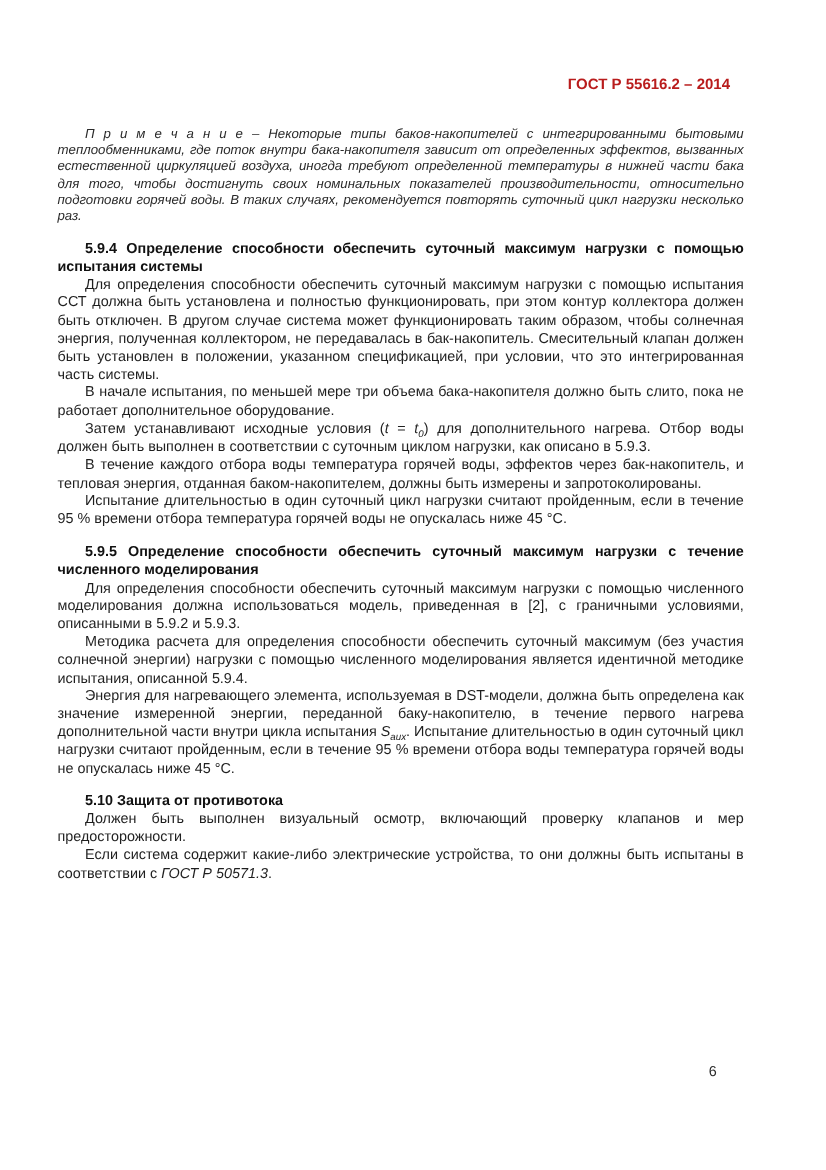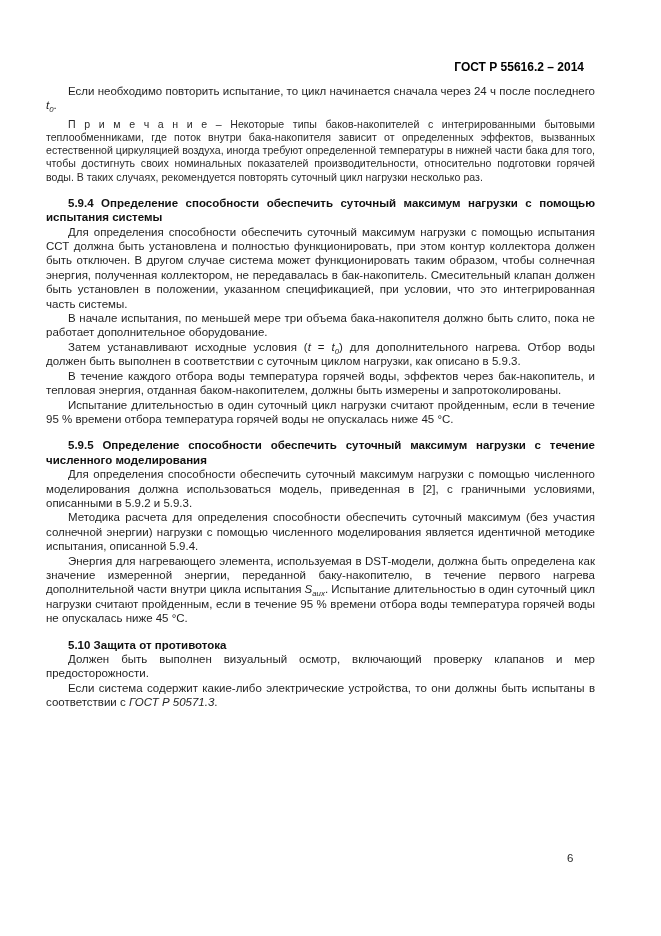--- a/index.html
+++ b/index.html
@@ -14,42 +14,43 @@
     font-family: "Liberation Sans", sans-serif;
     color: #1f1f1f;
     overflow: hidden;
   }
   .doc-header {
     position: absolute;
     top: 60px;
     right: 77px;
     font-size: 12px;
     font-weight: bold;
-    color: #000000;
+    color: #b91c1c;
     white-space: nowrap;
   }
   .content {
     position: absolute;
     left: 46px;
     top: 84px;
     width: 549px;
   }
   .content p {
     margin: 0;
     font-size: 11.5px;
     line-height: 14.4px;
     text-align: justify;
     text-indent: 22px;
     color: #1f1f1f;
   }
   .content p.note {
     font-size: 10.6px;
     line-height: 13.2px;
-    margin-top: 5px;
+    margin-top: 17px;
     color: #2a2a2a;
+    font-style: italic;
   }
   .content h3 {
     margin: 12px 0 0 0;
     font-size: 11.5px;
     line-height: 14.4px;
     font-weight: bold;
     text-indent: 22px;
     text-align: justify;
     color: #111111;
   }
@@ -71,21 +72,20 @@
     color: #2a2a2a;
   }
 </style>
 </head>
 <body>
 
 <div class="doc-header">ГОСТ Р 55616.2 – 2014</div>
 
 <div class="content">
 
-  <p><span>Если необходимо повторить испытание, то цикл начинается сначала через 24 ч после последнего </span><i>t</i><sub class="it">0</sub><span>.</span></p>
 
   <p class="note"><span>П р и м е ч а н и е</span><span> – Некоторые типы баков-накопителей с интегрированными бытовыми теплообменниками, где поток внутри бака-накопителя зависит от определенных эффектов, вызванных естественной циркуляцией воздуха, иногда требуют определенной температуры в нижней части бака для того, чтобы достигнуть своих номинальных показателей производительности, относительно подготовки горячей воды. В таких случаях, рекомендуется повторять суточный цикл нагрузки несколько раз.</span></p>
 
   <h3>5.9.4 Определение способности обеспечить суточный максимум нагрузки с помощью испытания системы</h3>
   <p>Для определения способности обеспечить суточный максимум нагрузки с помощью испытания ССТ должна быть установлена и полностью функционировать, при этом контур коллектора должен быть отключен. В другом случае система может функционировать таким образом, чтобы солнечная энергия, полученная коллектором, не передавалась в бак-накопитель. Смесительный клапан должен быть установлен в положении, указанном спецификацией, при условии, что это интегрированная часть системы.</p>
   <p>В начале испытания, по меньшей мере три объема бака-накопителя должно быть слито, пока не работает дополнительное оборудование.</p>
   <p><span>Затем устанавливают исходные условия (</span><i>t</i><span> = </span><i>t</i><sub class="it">0</sub><span>) для дополнительного нагрева. Отбор воды должен быть выполнен в соответствии с суточным циклом нагрузки, как описано в 5.9.3.</span></p>
   <p>В течение каждого отбора воды температура горячей воды, эффектов через бак-накопитель, и тепловая энергия, отданная баком-накопителем, должны быть измерены и запротоколированы.</p>
   <p>Испытание длительностью в один суточный цикл нагрузки считают пройденным, если в течение 95 % времени отбора температура горячей воды не опускалась ниже 45 °С.</p>
 

